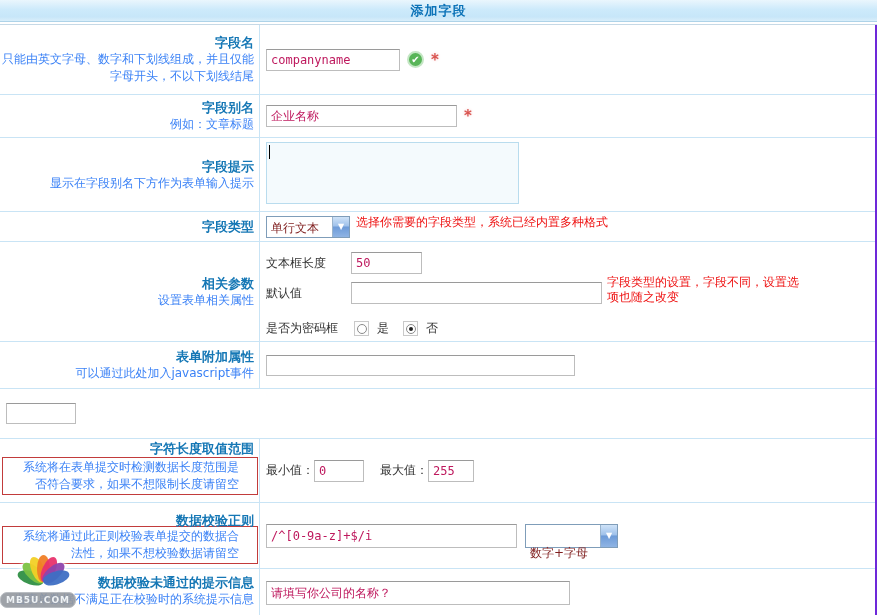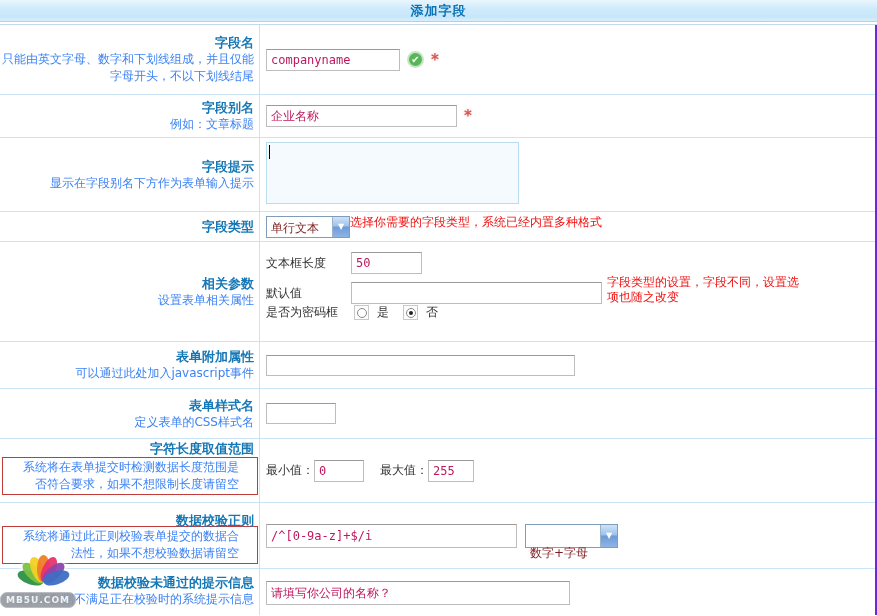--- a/index.html
+++ b/index.html
@@ -118,40 +118,40 @@
 
     <div class="row r4">
       <div class="lcell">
         <div class="lbl">字段类型</div>
       </div>
       <div class="rcell">
         <span class="sel" style="width:84px">
           <span class="val">单行文本</span>
           <span class="arrow">▼</span>
         </span>
-        <span class="redhint" style="align-self:flex-start; margin-top:3px;">选择你需要的字段类型，系统已经内置多种格式</span>
+        <span class="redhint" style="margin-left:6px; align-self:flex-start; margin-top:3px;">选择你需要的字段类型，系统已经内置多种格式</span>
       </div>
     </div>
 
     <div class="row r5">
       <div class="lcell">
         <div class="lbl">相关参数</div>
         <div class="desc">设置表单相关属性</div>
       </div>
       <div class="rcell" style="display:block; padding-top:10px;">
         <div class="p-row">
           <span class="p-lbl">文本框长度</span>
           <input class="inp" style="width: 71px;" value="50">
         </div>
         <div class="p-row" style="margin-top:8px;">
           <span class="p-lbl">默认值</span>
           <input class="inp" style="width: 251px;" value="">
         </div>
         <div class="redhint" style="position:absolute; left:347px; top:33px; width:200px;">字段类型的设置，字段不同，设置选项也随之改变</div>
-        <div class="p-row" style="margin-top:0;">
+        <div class="p-row" style="margin-top:16px;">
           <span class="p-lbl" style="width:88px">是否为密码框</span>
           <span class="radio">
               <span class="c"></span>
             </span>
           <span style="margin:0 14px 0 8px">是</span>
           <span class="radio sel">
               <span class="c"></span>
             </span>
           <span style="margin-left:8px">否</span>
         </div>
@@ -162,24 +162,20 @@
       <div class="lcell">
         <div class="lbl">表单附加属性</div>
         <div class="desc">可以通过此处加入javascript事件</div>
       </div>
       <div class="rcell">
         <input class="inp" style="width: 309px; height: 21px;" value="">
       </div>
     </div>
 
     <div class="row r7">
-      <div class="lcell">
-        <div class="lbl">表单样式名</div>
-        <div class="desc">定义表单的CSS样式名</div>
-      </div>
       <div class="rcell">
         <input class="inp" style="width: 70px; height: 21px;" value="">
       </div>
     </div>
 
     <div class="row r8">
       <div class="lcell" style="justify-content:flex-start; padding-top:1px;">
         <div class="lbl">字符长度取值范围</div>
         <div class="redbox">
           <span class="desc">系统将在表单提交时检测数据长度范围是否符合要求，如果不想限制长度请留空</span>

